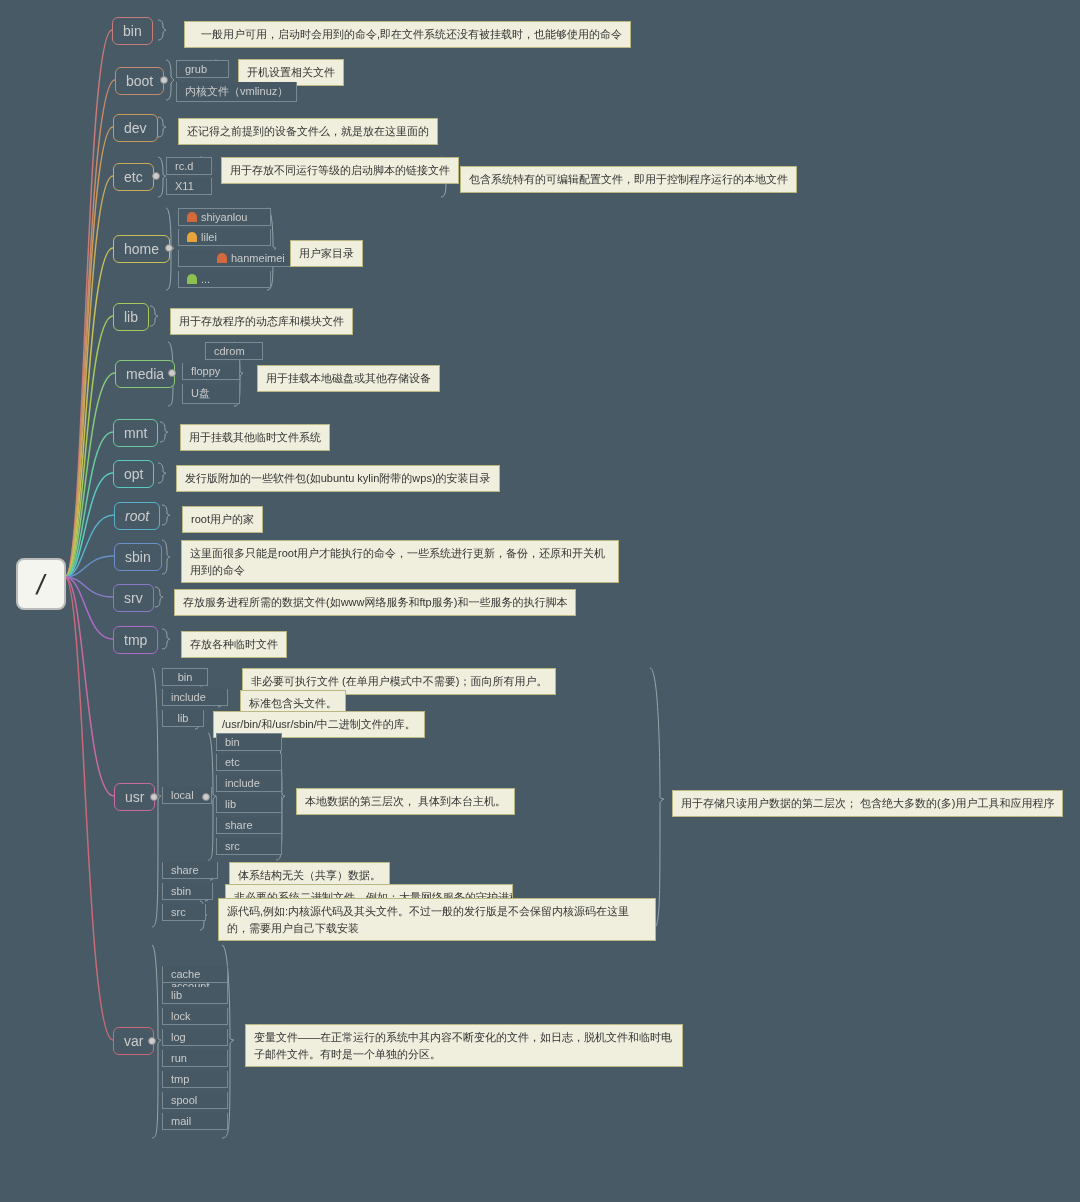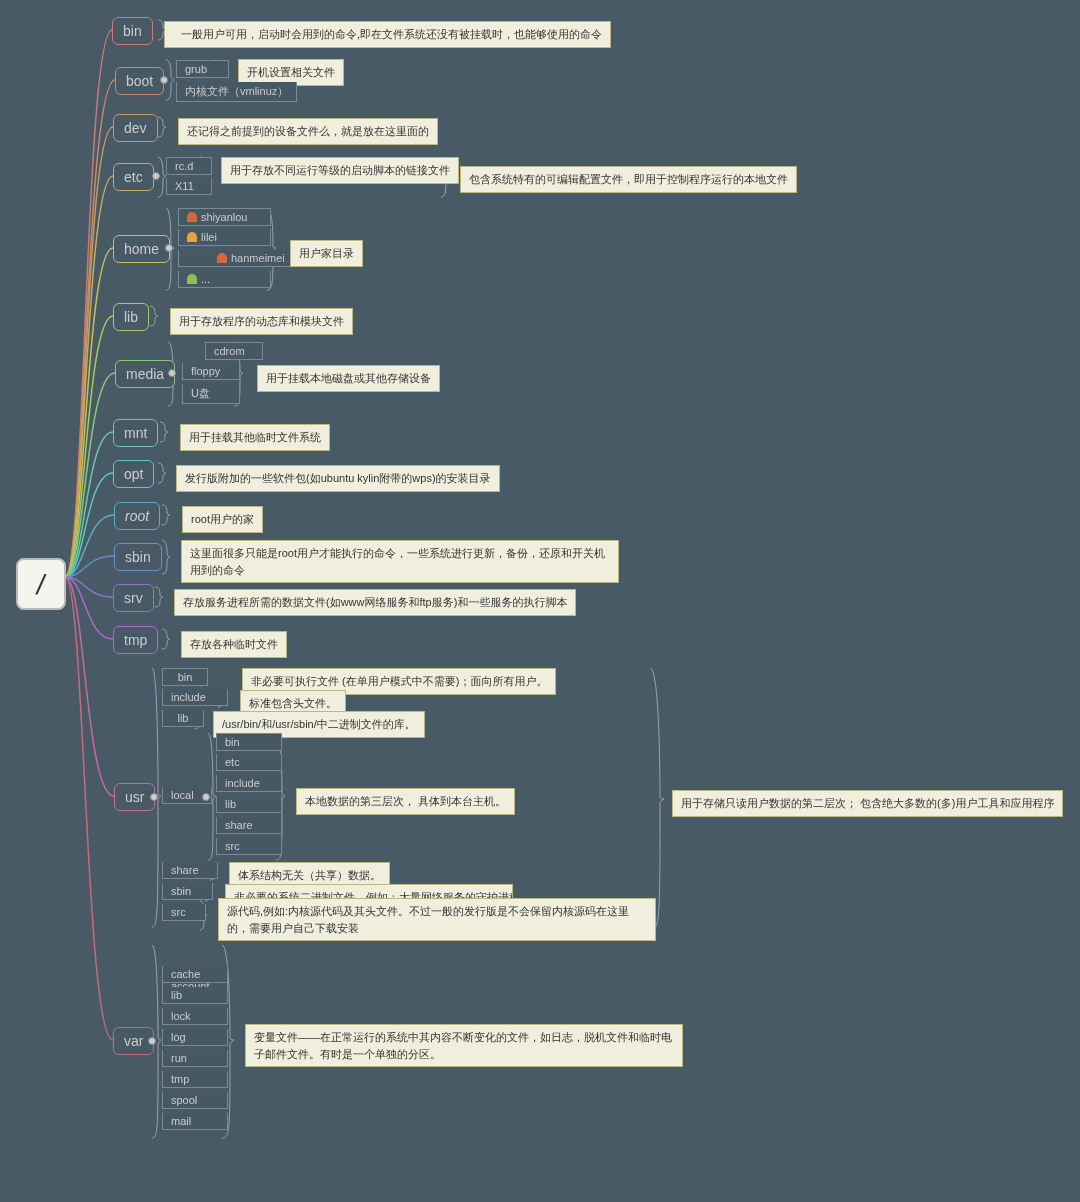--- a/index.html
+++ b/index.html
@@ -148,21 +148,21 @@
     <path d="M152 945 C158 945 158 1032 158 1038 C158 1040 161 1040 161 1040 C161 1040 158 1042 158 1044 C158 1130 158 1138 152 1138"></path>
     <path d="M222 945 C230 945 230 1032 230 1038 C230 1040 234 1040 234 1040 C234 1040 230 1042 230 1044 C230 1130 230 1138 222 1138"></path>
   </g>
 </svg>
 
 <div class="node-root" style="left:16px;top:558px;">
   <span>/</span>
 </div>
 
 <div class="node-main" style="left:112px;top:17px;border-color:#c97a7a;"><span>bin</span></div>
-<div class="node-desc" style="left:164px;top:21px;padding-left:16px;">一般用户可用，启动时会用到的命令,即在文件系统还没有被挂载时，也能够使用的命令</div>
+<div class="node-desc" style="left:184px;top:21px;padding-left:16px;">一般用户可用，启动时会用到的命令,即在文件系统还没有被挂载时，也能够使用的命令</div>
 
 <div class="node-main" style="left:115px;top:67px;border-color:#c98a6a;"><span>boot</span></div>
 <div class="dot" style="left:160px;top:76px;"></div>
 <div class="node-sub first" style="left:176px;top:60px;width:35px;">grub</div>
 <div class="node-desc" style="left:238px;top:59px;">开机设置相关文件</div>
 <div class="node-sub" style="left:176px;top:82px;">内核文件（vmlinuz）</div>
 
 <div class="node-main" style="left:113px;top:114px;border-color:#c99a5a;"><span>dev</span></div>
 <div class="node-desc" style="left:178px;top:118px;">还记得之前提到的设备文件么，就是放在这里面的</div>
 

